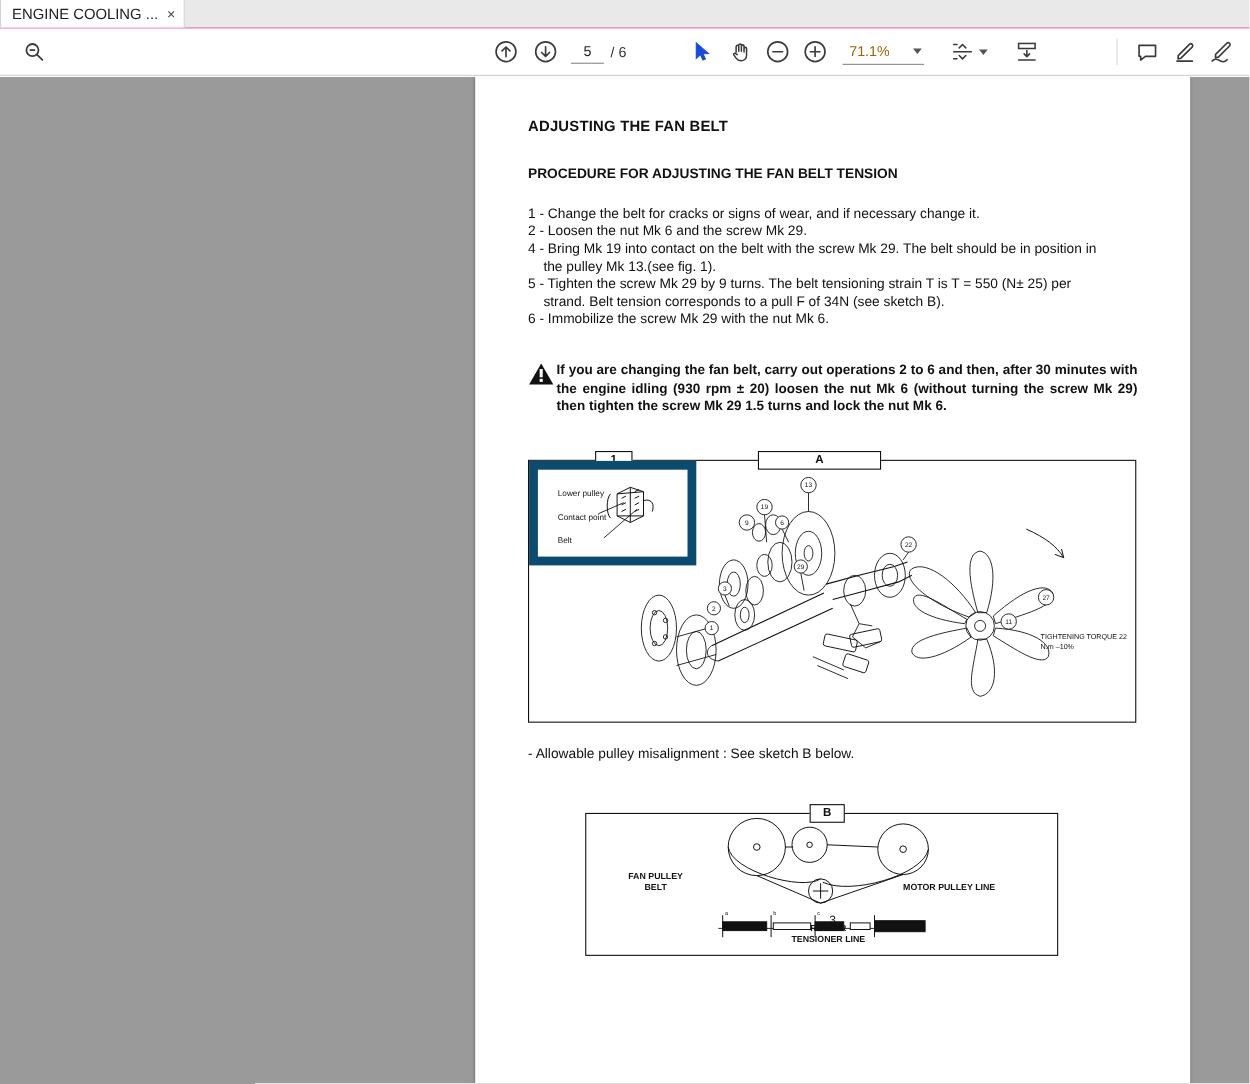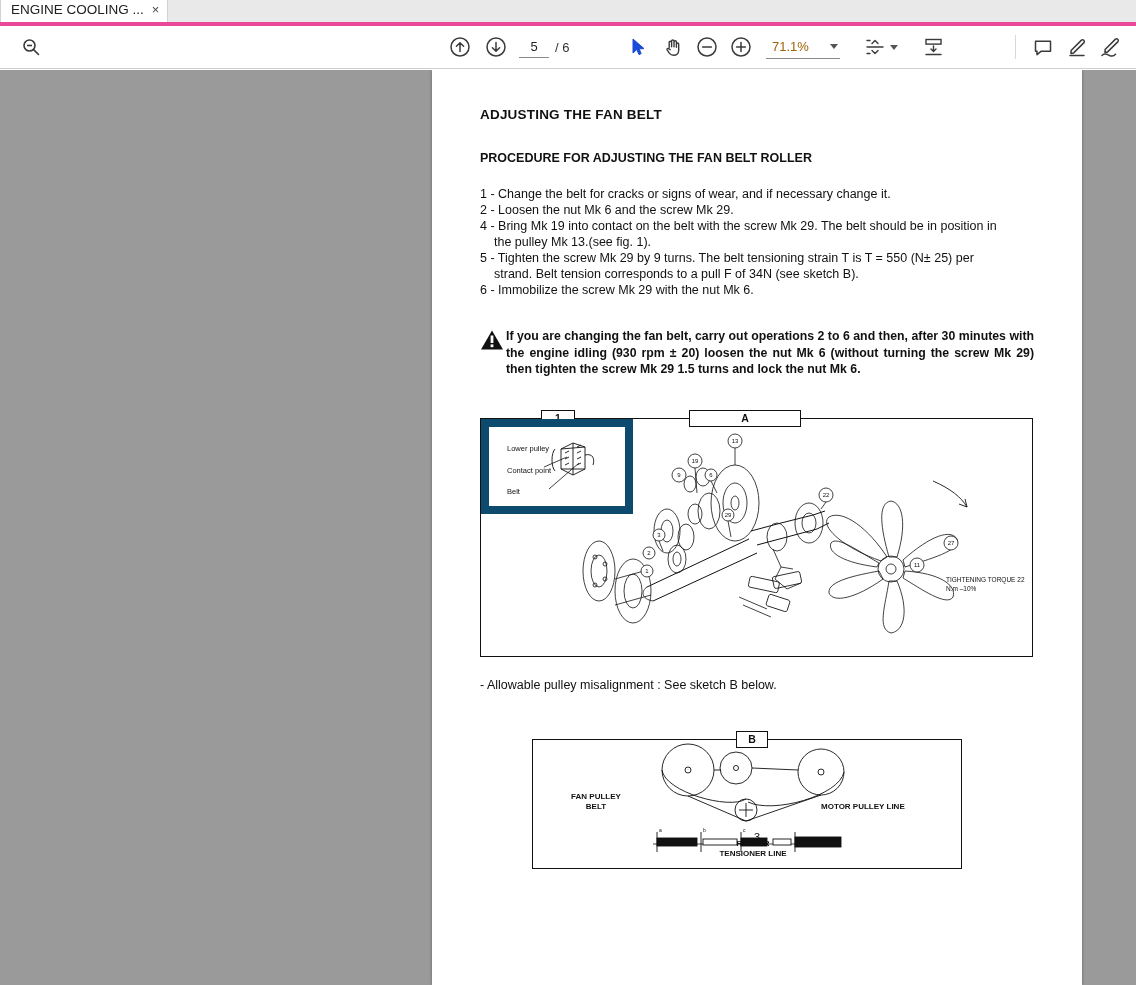--- a/index.html
+++ b/index.html
@@ -9,21 +9,21 @@
     overflow: hidden;
     font-family: "Liberation Sans", sans-serif;
     background: #ffffff;
   }
   #app { position: relative; width: 1136px; height: 985px; }
 
   
   .tabbar {
     height: 26px;
     background: #e9e9e9;
-    border-bottom: 4px solid #ec4899;
+    border-bottom: 1px solid #ec4899;
     display: flex;
     align-items: flex-end;
   }
   .tab {
     height: 26px;
     background: #ffffff;
     border: 1px solid #d2d2d2;
     border-bottom: none;
     display: flex;
     align-items: center;
@@ -351,21 +351,21 @@
         </svg>
       </div>
     </div>
   </div>
 
   <div class="viewer">
     <div class="page">
       <div class="doc">
 
         <h1>ADJUSTING THE FAN BELT</h1>
-        <h2>PROCEDURE FOR ADJUSTING THE FAN BELT ROLLER</h2>
+        <h2>PROCEDURE FOR ADJUSTING THE FAN BELT TENSION</h2>
 
         <div class="steps">
           <div>1 - Change the belt for cracks or signs of wear, and if necessary change it.</div>
           <div>2 - Loosen the nut Mk 6 and the screw Mk 29.</div>
           <div>4 - Bring Mk 19 into contact on the belt with the screw Mk 29. The belt should be in position in</div>
           <div class="step-cont">the pulley Mk 13.(see fig. 1).</div>
           <div>5 - Tighten the screw Mk 29 by 9 turns. The belt tensioning strain T is T = 550 (N± 25) per</div>
           <div class="step-cont">strand. Belt tension corresponds to a pull F of 34N (see sketch B).</div>
           <div>6 - Immobilize the screw Mk 29 with the nut Mk 6.</div>
         </div>

